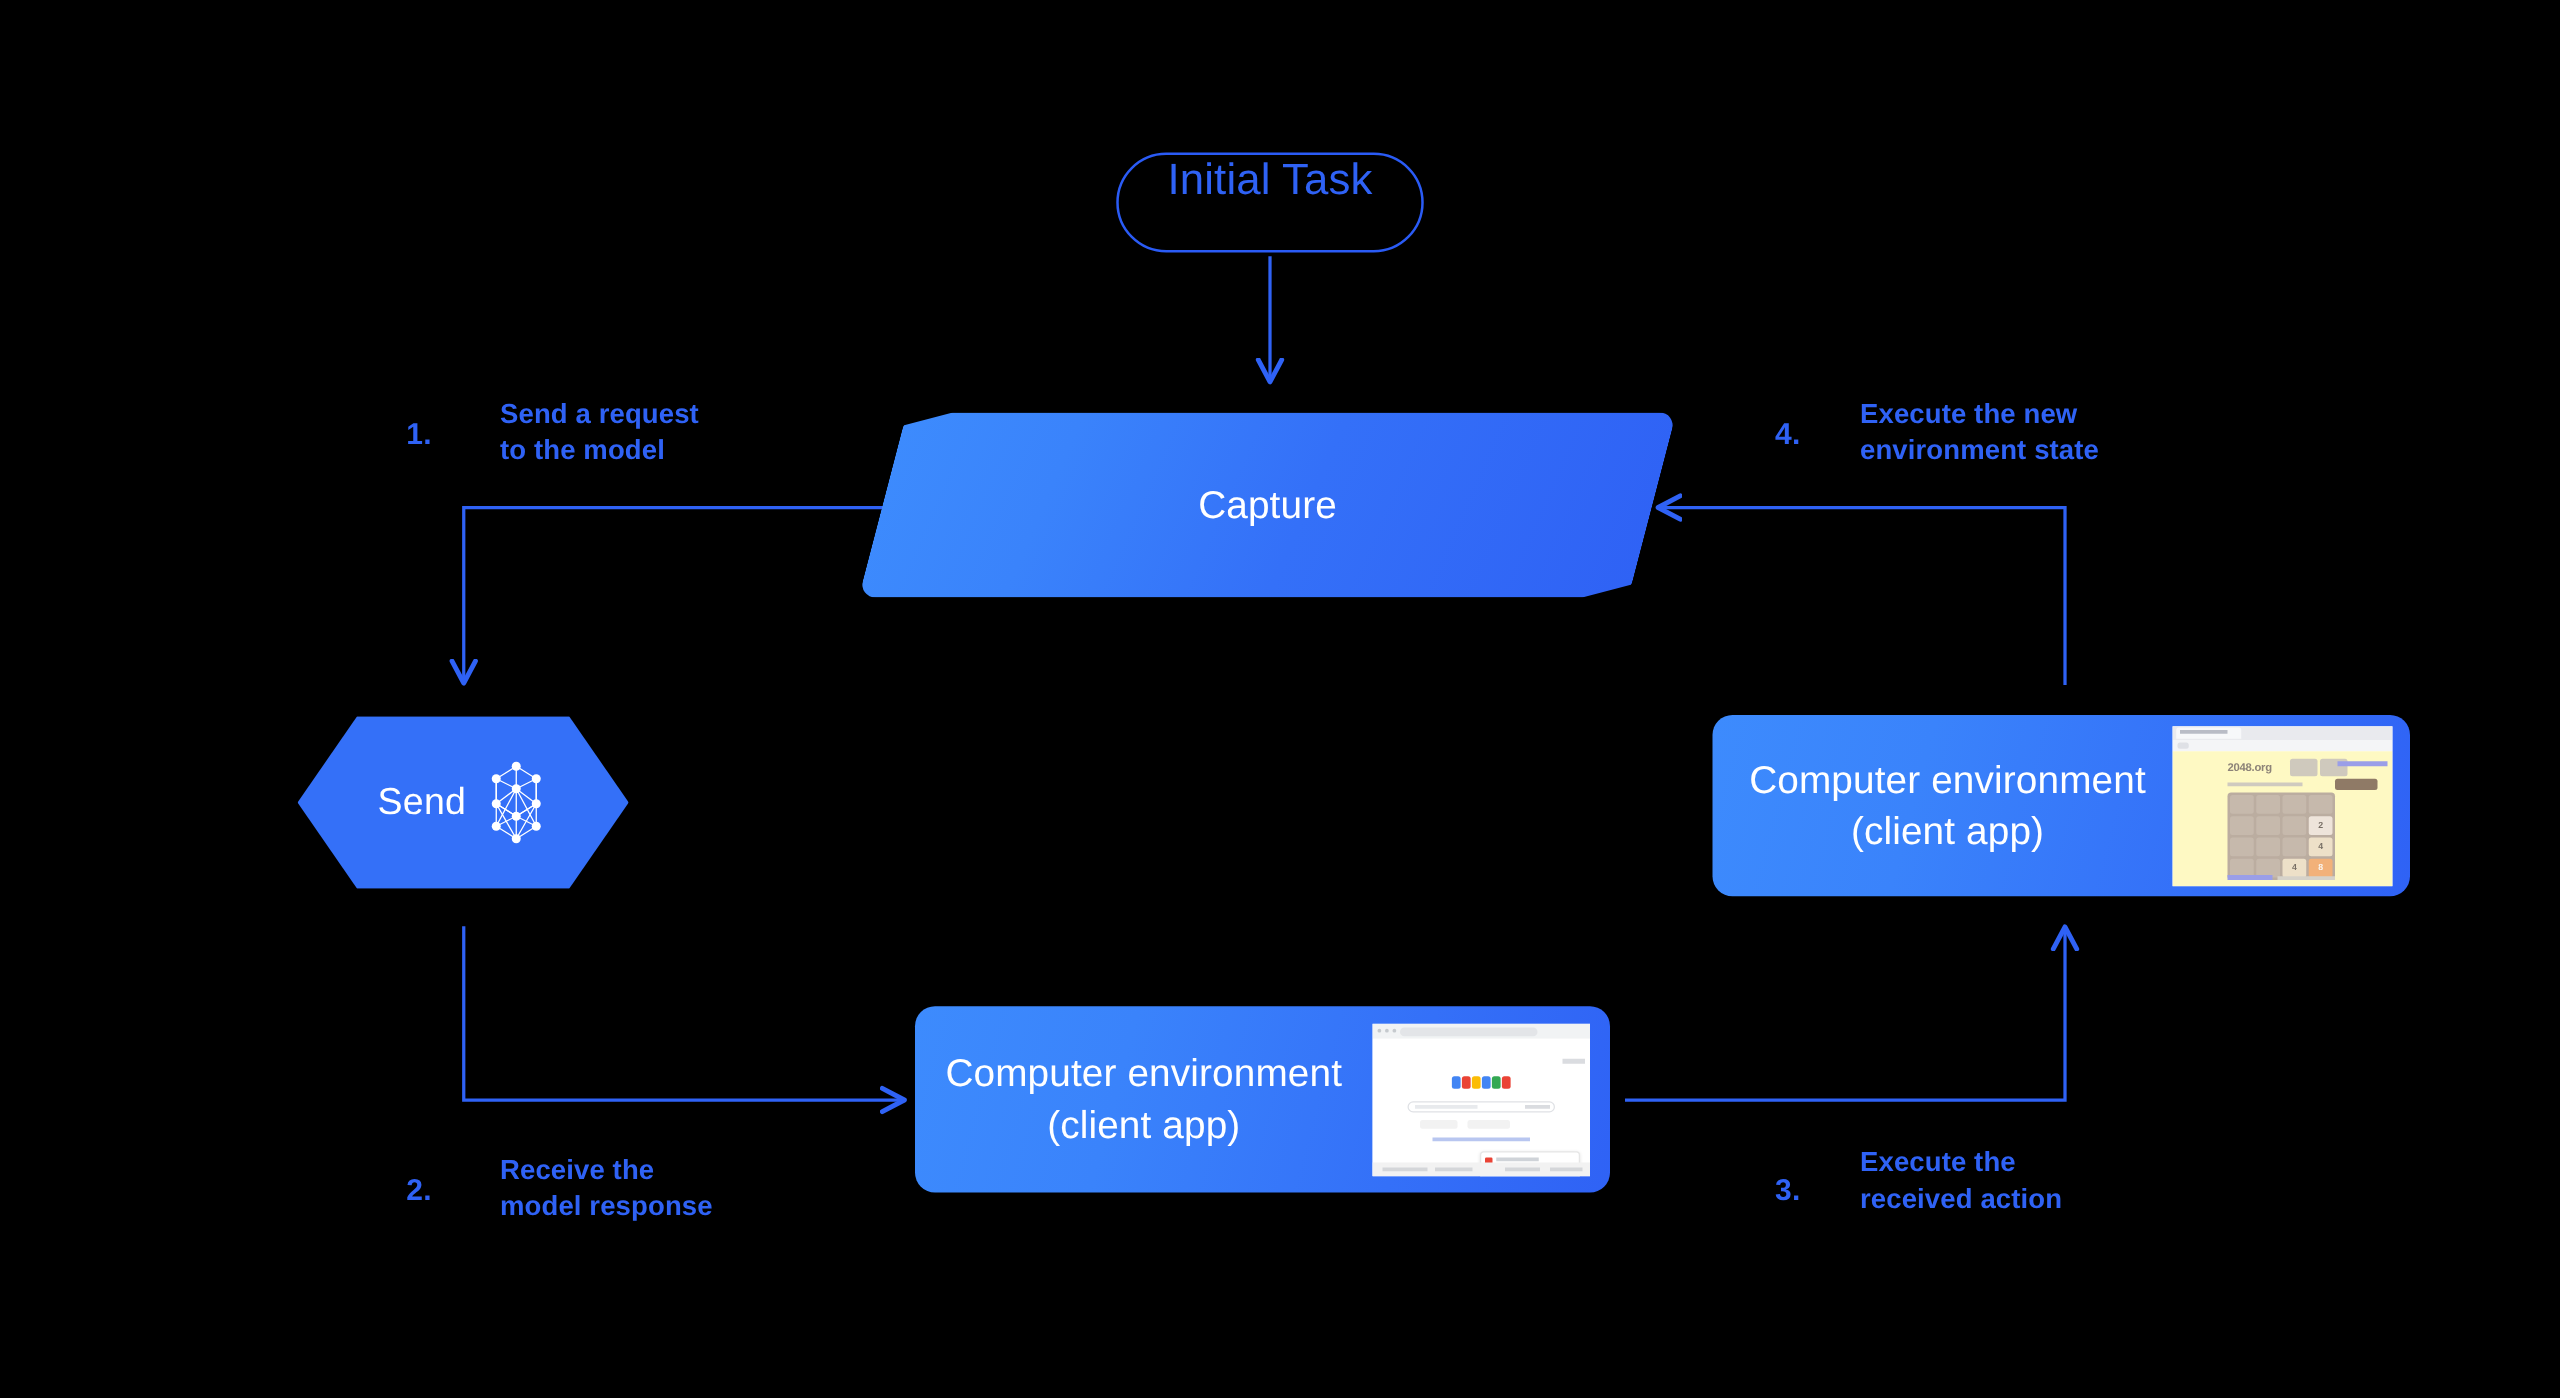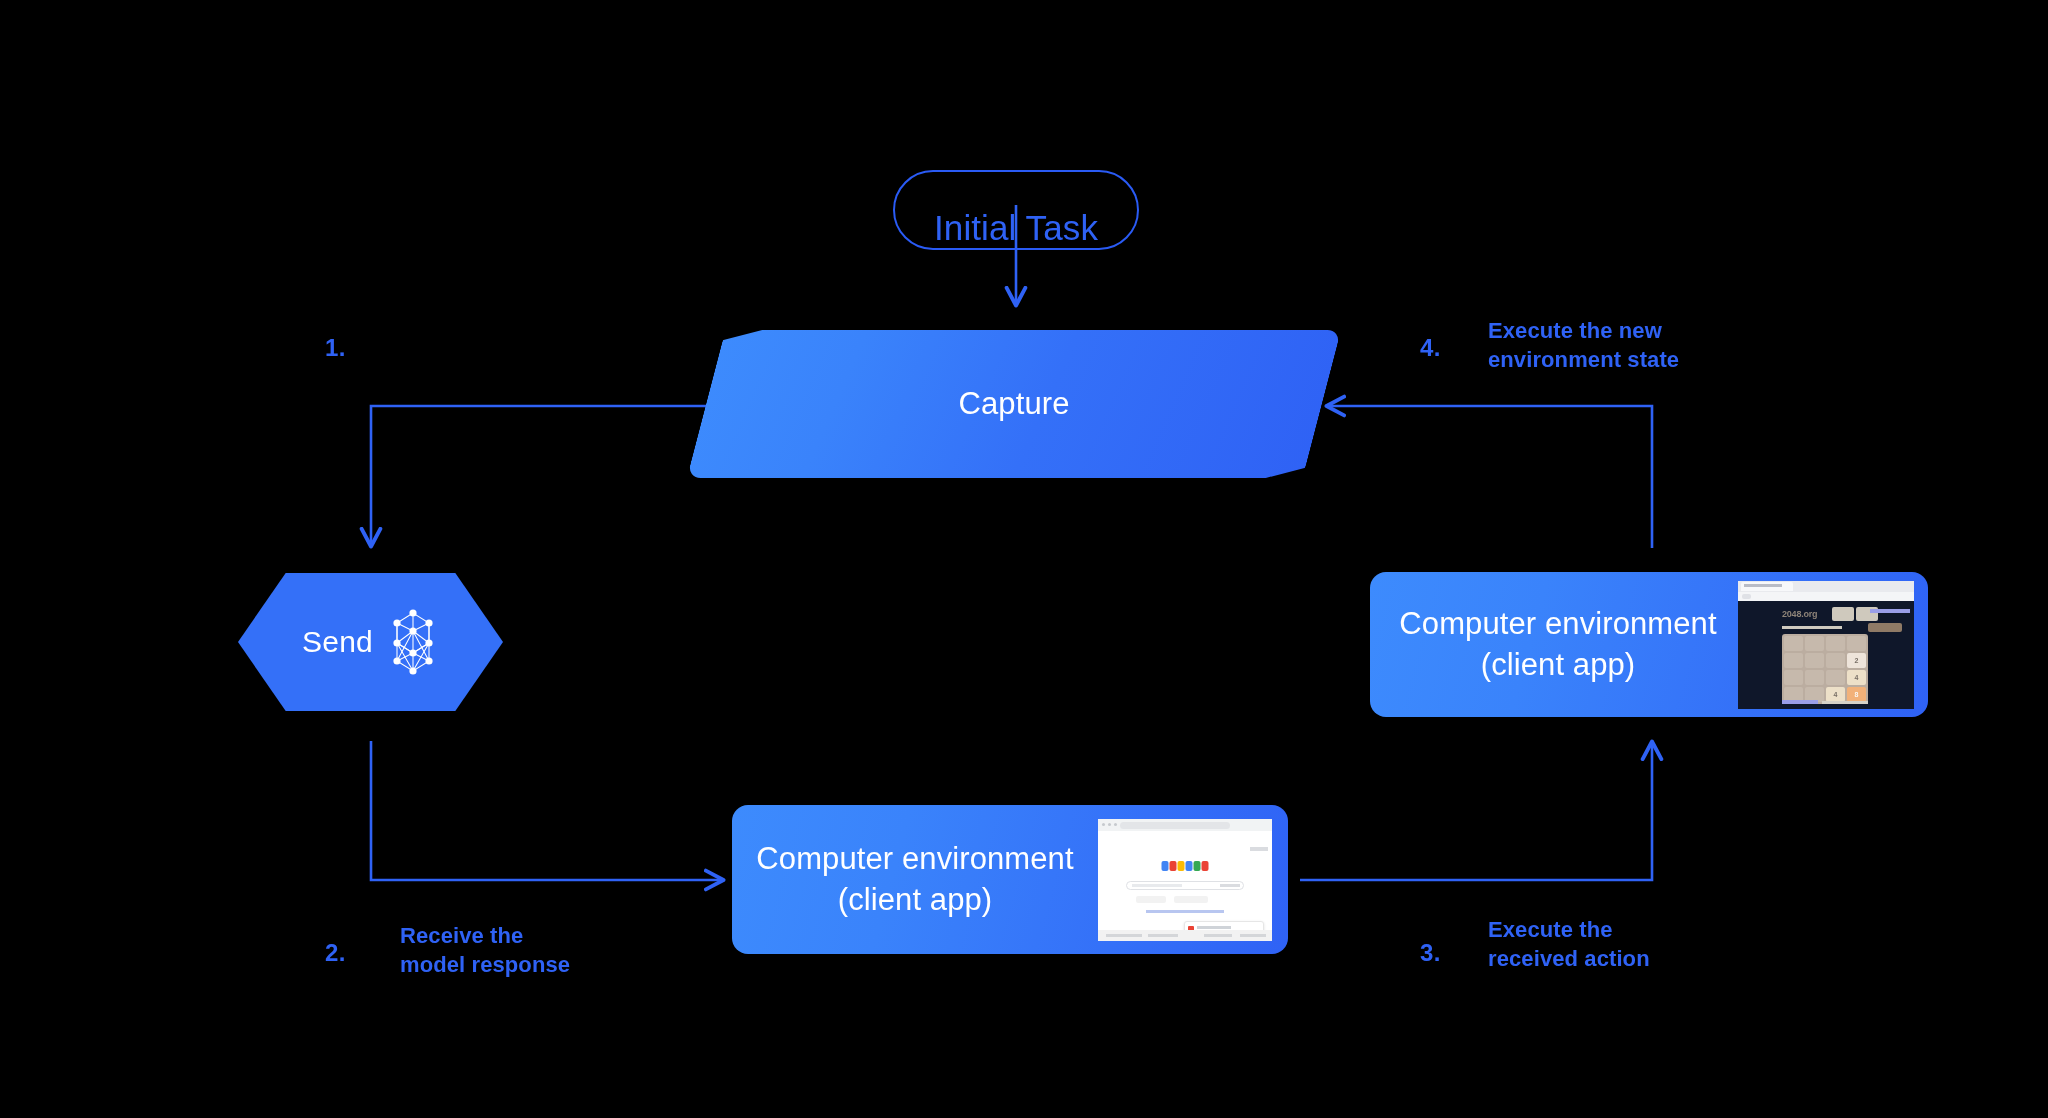--- a/index.html
+++ b/index.html
@@ -7,22 +7,22 @@
     width:2048px;height:1118px;position:relative;overflow:hidden;
     font-family:"Liberation Sans","DejaVu Sans",sans-serif;
     background:#000;color:#fff;
   }
   .stage{position:absolute;inset:0;}
 
   
   .pill{
     position:absolute;left:893px;top:122px;width:246px;height:80px;
     border:2.5px solid #2a5bf5;border-radius:44px;
-    display:flex;align-items:flex-end;justify-content:center;
-    box-sizing:border-box;background:transparent;margin-top:48px;
+    display:flex;align-items:flex-start;justify-content:center;
+    box-sizing:border-box;background:transparent;
   }
   .pill span{
     color:#2f62f5;font-size:35px;letter-spacing:.1px;
     font-weight:400;
   }
 
   
   .para-wrap{position:absolute;left:706px;top:330px;width:616px;height:148px;}
   .para{
     position:absolute;inset:0;
@@ -73,21 +73,21 @@
   .shot{background:#fff;position:relative;overflow:hidden;}
   #shot-2048{width:176px;height:128px;margin-right:14px;}
   #shot-google{width:174px;height:122px;margin-right:16px;}
 
   
   .t2048-tabbar{position:absolute;left:0;top:0;width:100%;height:11px;background:#e9eaee;}
   .t2048-tab{position:absolute;left:3px;top:1px;width:52px;height:9px;background:#f7f8fa;border-radius:2px 2px 0 0;}
   .t2048-tabtext{position:absolute;left:6px;top:3px;width:38px;height:3px;background:#b9bcc6;}
   .t2048-urlbar{position:absolute;left:0;top:11px;width:100%;height:9px;background:#f4f5f7;}
   .t2048-urlpill{position:absolute;left:4px;top:13px;width:9px;height:5px;background:#dfe1e6;border-radius:2px;}
-  .t2048-body{position:absolute;left:0;top:20px;right:0;bottom:0;background:#0f172a;}
+  .t2048-body{position:absolute;left:0;top:20px;right:0;bottom:0;background:#fef9c3;}
   .t2048-title{position:absolute;left:44px;top:8px;font-size:9px;color:#8d8378;font-weight:700;letter-spacing:-.2px;}
   .t2048-score{position:absolute;top:6px;width:22px;height:14px;background:#cfc9bd;border-radius:2px;}
   .t2048-link{position:absolute;right:4px;top:8px;width:40px;height:4px;background:#9a9ee8;}
   .t2048-sub{position:absolute;left:44px;top:25px;width:60px;height:3px;background:#cfcabf;}
   .t2048-new{position:absolute;right:12px;top:22px;width:34px;height:9px;background:#8f7a66;border-radius:2px;}
   .t2048-grid{
     position:absolute;left:44px;top:33px;width:86px;height:70px;
     background:#bbada0;border-radius:3px;padding:2px;box-sizing:border-box;
     display:grid;grid-template-columns:repeat(4,1fr);grid-template-rows:repeat(4,1fr);gap:2px;
   }
@@ -286,20 +286,22 @@
         <div class="g-footl" style="left:8px;width:36px"></div>
         <div class="g-footl" style="left:50px;width:30px"></div>
         <div class="g-footl" style="right:40px;width:28px"></div>
         <div class="g-footl" style="right:6px;width:26px"></div>
       </div>
     </div>
   </div>
 
   <div class="step" id="step1">
     <div class="num" style="left:0;top:24px">1.</div>
+    <div class="txt" style="left:75px;top:6px">Send a request
+to the model</div>
   </div>
 
   <div class="step" id="step4">
     <div class="num" style="left:0;top:24px">4.</div>
     <div class="txt" style="left:68px;top:6px">Execute the new
 environment state</div>
   </div>
 
   <div class="step" id="step2">
     <div class="num" style="left:0;top:24px">2.</div>

